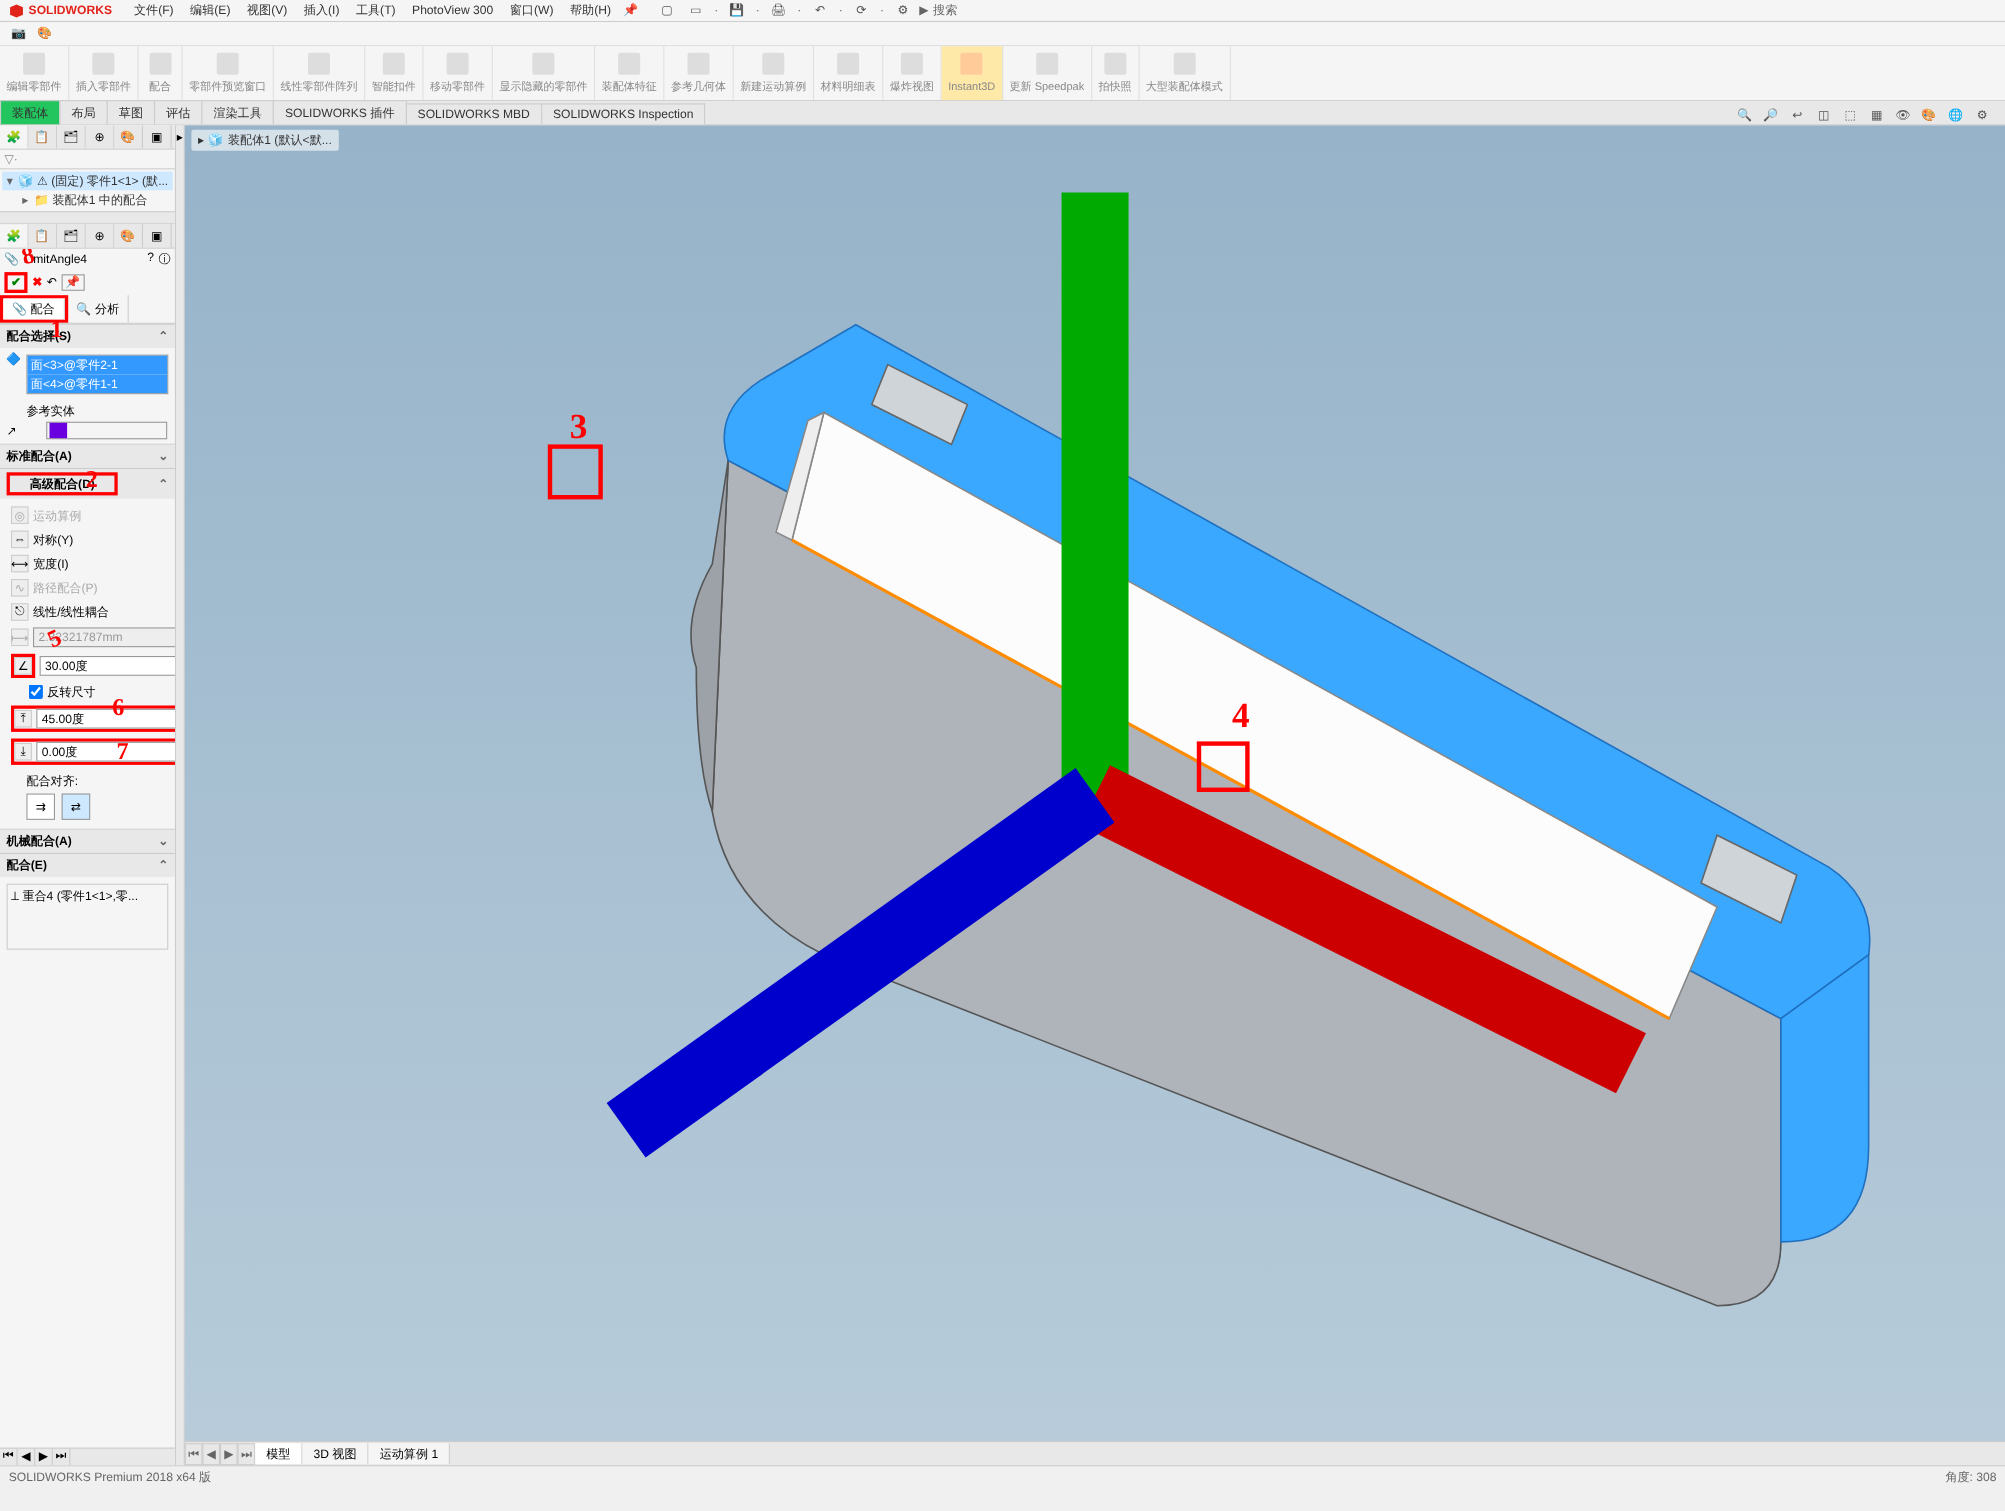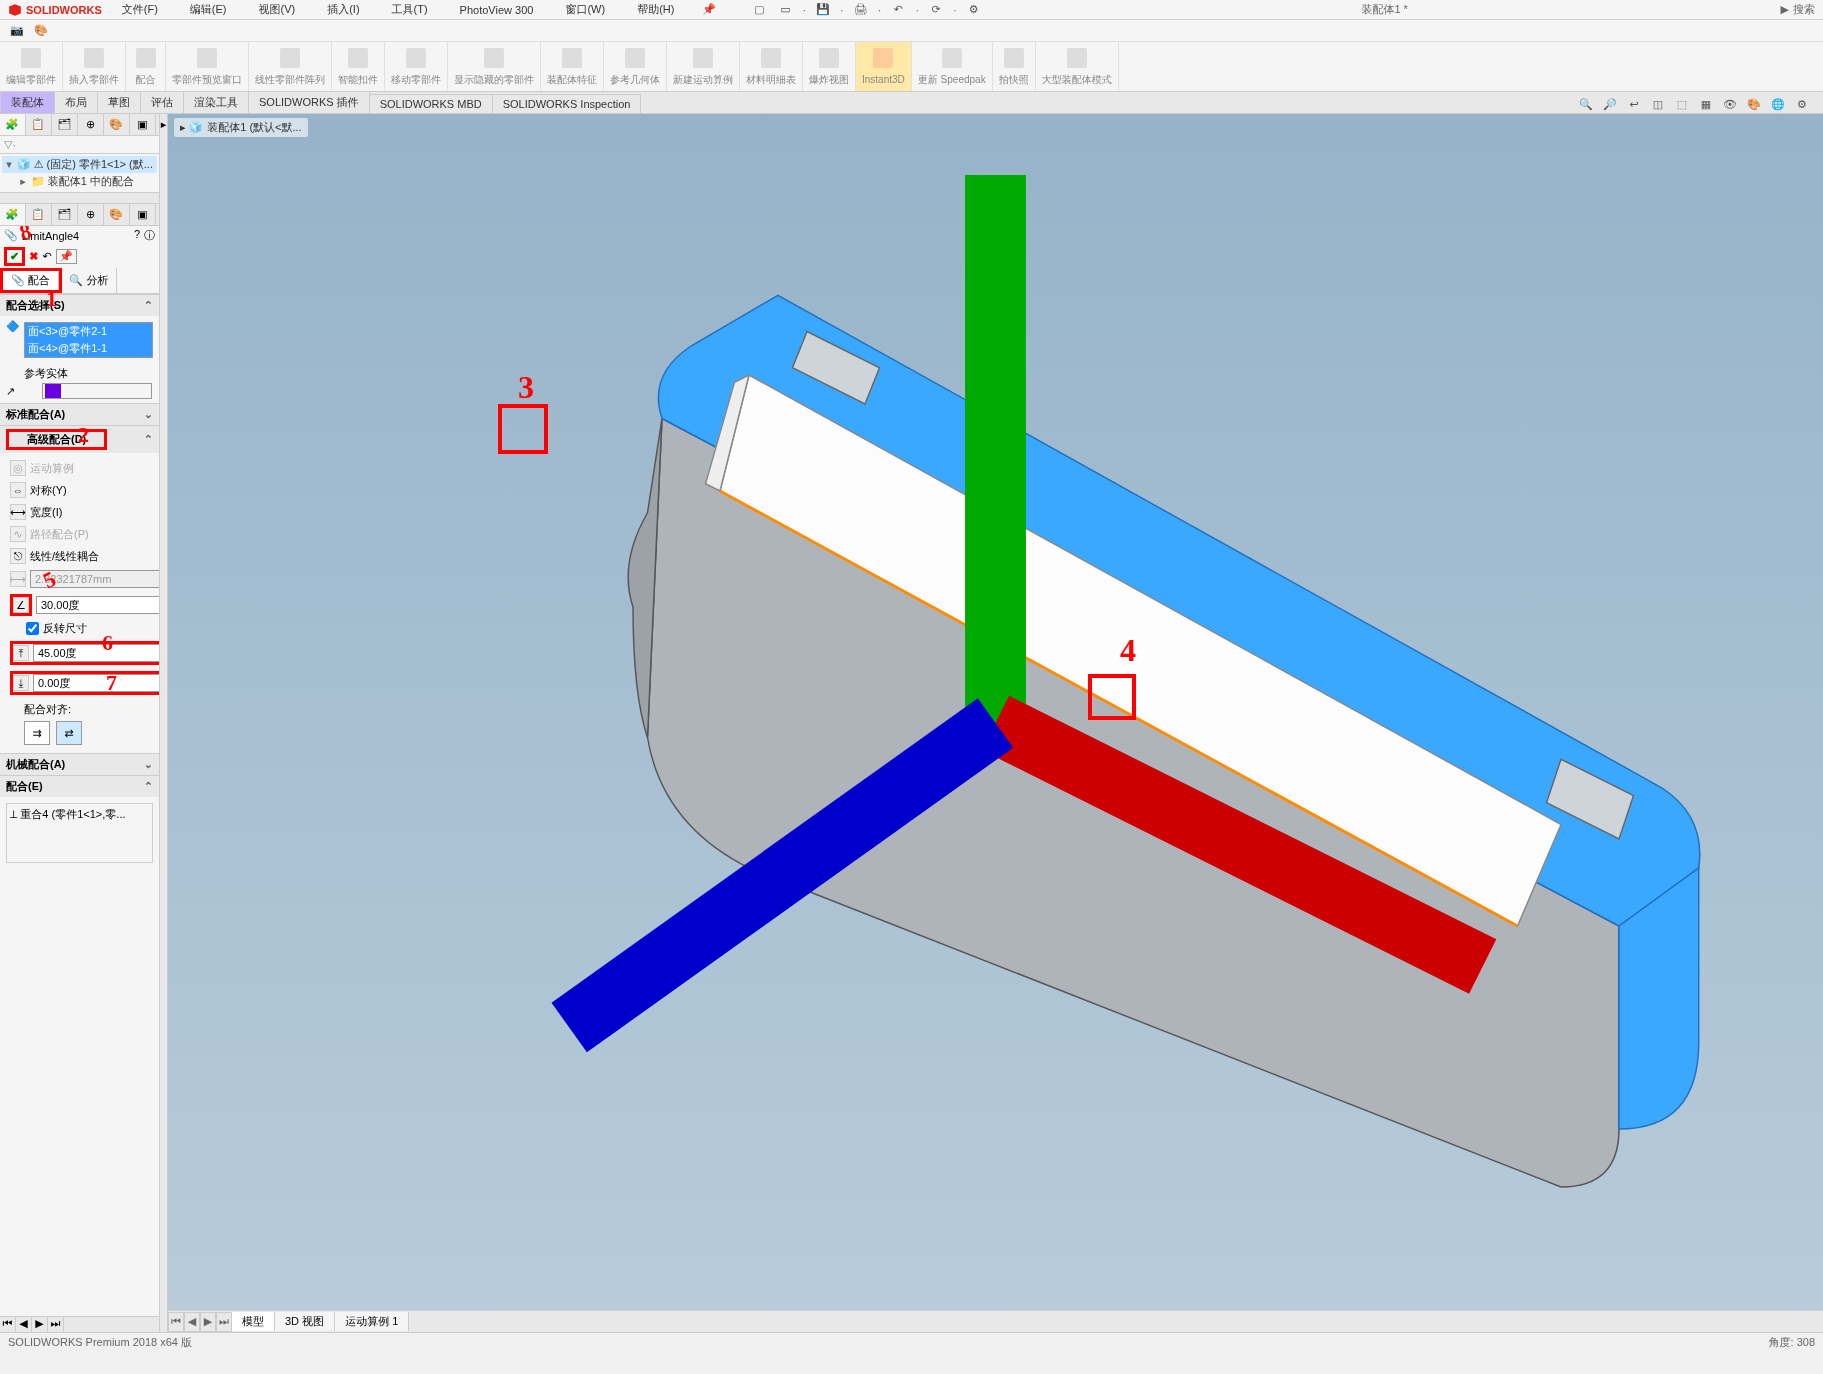--- a/index.html
+++ b/index.html
@@ -6,40 +6,40 @@
 body { background: #f0f0f0; overflow: hidden; }
 
 
 .titlebar { height: 20px; background: #f5f5f5; display: flex; align-items: center; border-bottom: 1px solid #ccc; }
 .sw-logo { color: #e2231a; font-weight: bold; font-size: 12px; padding: 0 8px; display:flex; align-items:center; gap:4px;}
 .sw-logo svg { width:14px; height:14px; }
 .title-center { flex: 1; text-align: center; color: #666; }
 .title-right { display:flex; align-items:center; gap:4px; padding-right:8px; color:#666;}
 
 
-.menubar { height: 22px; background: #f5f5f5; display: flex; align-items: center; padding: 0 6px; gap: 20px; border-bottom: 1px solid #ddd; }
+.menubar { height: 22px; background: #f5f5f5; display: flex; align-items: center; padding: 0 6px; gap: 3px; border-bottom: 1px solid #ddd; }
 .menu-item { padding: 2px 6px; color: #333; cursor: pointer; }
 .menu-icons { display: flex; align-items: center; gap: 8px; margin-left: 12px; color: #666; }
 .icon-btn { width: 18px; height: 18px; display:flex; align-items:center; justify-content:center; cursor:pointer; color:#555; }
 
 
 .quickbar { height: 22px; background:#f5f5f5; display:flex; align-items:center; padding:0 8px; gap:6px; border-bottom:1px solid #ddd;}
 
 
 .ribbon { height: 50px; background: #f5f5f5; display: flex; border-bottom: 1px solid #ccc; }
 .ribbon-group { display: flex; flex-direction: column; align-items: center; justify-content: center; padding: 0 6px; border-right: 1px solid #e0e0e0; min-width: 40px; }
 .ribbon-group.small-stack { flex-direction: column; font-size: 10px; color: #999; text-align:center; justify-content:center; gap:2px;}
 .ribbon-group .ribbon-label { font-size: 10px; color: #888; margin-top:2px; text-align:center; line-height:1.1;}
 .ribbon-icon { width:20px; height:20px; background:#ddd; border-radius:2px; margin-bottom:2px;}
 .ribbon .ribbon-group.inst3d { background: #ffe9a8; }
 
 
 .tabstrip { height: 22px; background: #e8e8e8; display: flex; align-items: flex-end; border-bottom: 1px solid #ccc;}
 .tab { padding: 3px 10px; background: #e8e8e8; border: 1px solid #ccc; border-bottom: none; margin-right: -1px; color: #333; cursor:pointer; }
-.tab.active { background: #c4b5fd; }
+.tab.active { background: #22c55e; }
 .heads-up { margin-left:auto; padding:0 12px; display:flex; gap:6px; align-items:center; color:#555;}
 
 
 .main { display: flex; height: calc(100vh - 156px); }
 
 
 .left-col { width: 160px; background: #f5f5f5; border-right: 1px solid #ccc; display:flex; flex-direction:column; overflow:hidden;}
 .fm-tabs { height: 22px; display: flex; background: #e8e8e8; border-bottom:1px solid #ccc;}
 .fm-tab { width: 26px; display:flex; align-items:center; justify-content:center; border-right:1px solid #ccc; cursor:pointer; background:#e8e8e8;}
 .fm-tab.active { background:#f5f5f5;}
@@ -134,21 +134,20 @@
       <span>·</span>
       <span class="icon-btn">🖨</span>
       <span>·</span>
       <span class="icon-btn">↶</span>
       <span>·</span>
       <span class="icon-btn">⟳</span>
       <span>·</span>
       <span class="icon-btn">⚙</span>
     </div>
   </div>
-  <div class="title-center">装配体1 *</div>
   <div class="title-right">
     <span>▶</span>
     <span>搜索</span>
   </div>
 </div>
 
 <div class="quickbar">
   <span class="icon-btn">📷</span>
   <span class="icon-btn">🎨</span>
 </div>

